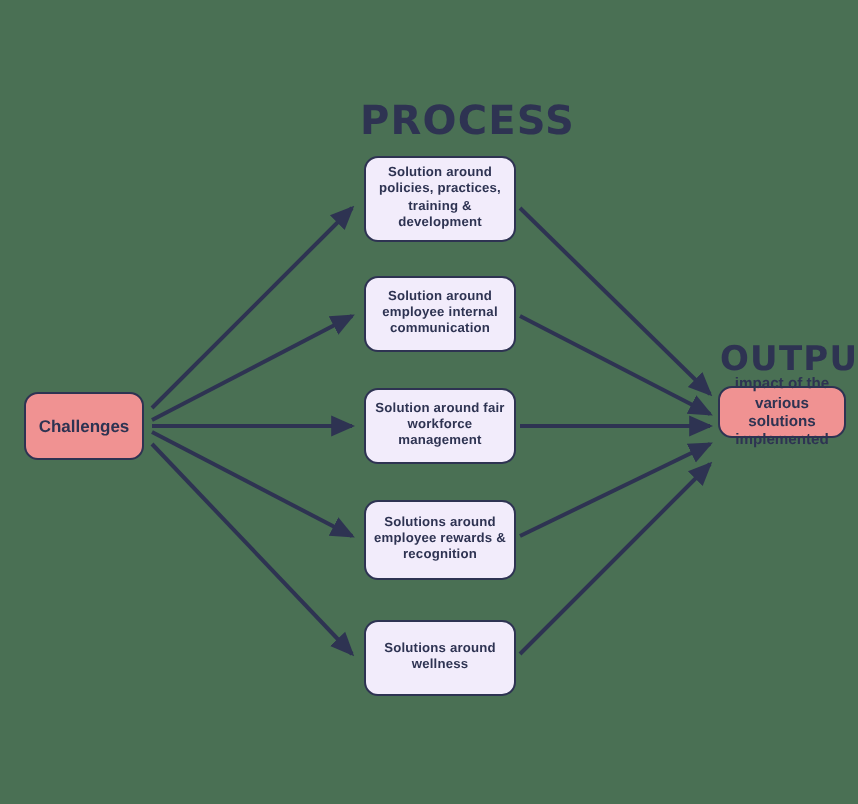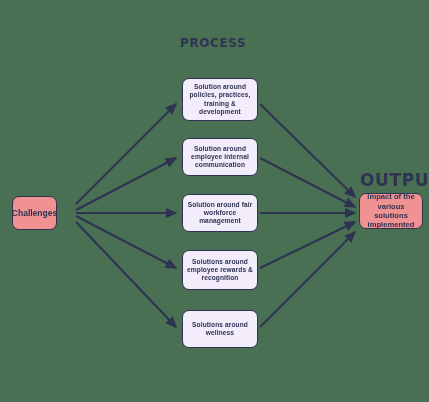--- a/index.html
+++ b/index.html
@@ -34,22 +34,22 @@
     letter-spacing: 0.6px;
     font-family: "DejaVu Sans", sans-serif;
     white-space: nowrap;
   }
   #heading-input {
     left: 17px;
     top: 170px;
   }
   #heading-process {
     left: 180px;
-    top: 36px;
-    font-size: 12px;
+    top: 48px;
+    font-size: 20px;
   }
   #heading-output {
     left: 360px;
     top: 170px;
   }
   .node {
     position: absolute;
     box-sizing: border-box;
     border: 1.4px solid #2e3352;
     border-radius: 7px;
@@ -67,28 +67,28 @@
     font-size: 8.5px;
   }
   .node.process {
     background: #f2ecfb;
     font-size: 6.6px;
     letter-spacing: 0.1px;
   }
   #node-input {
     left: 12px;
     top: 196px;
-    width: 45px;
+    width: 60px;
     height: 34px;
   }
   #node-output {
     left: 359px;
     top: 193px;
     width: 64px;
-    height: 36px;
+    height: 26px;
     font-size: 7.6px;
   }
   #node-p0 { left: 182px; top: 78px;  width: 76px; height: 43px; }
   #node-p1 { left: 182px; top: 138px; width: 76px; height: 38px; }
   #node-p2 { left: 182px; top: 194px; width: 76px; height: 38px; }
   #node-p3 { left: 182px; top: 250px; width: 76px; height: 40px; }
   #node-p4 { left: 182px; top: 310px; width: 76px; height: 38px; }
 </style>
 </head>
 <body>

